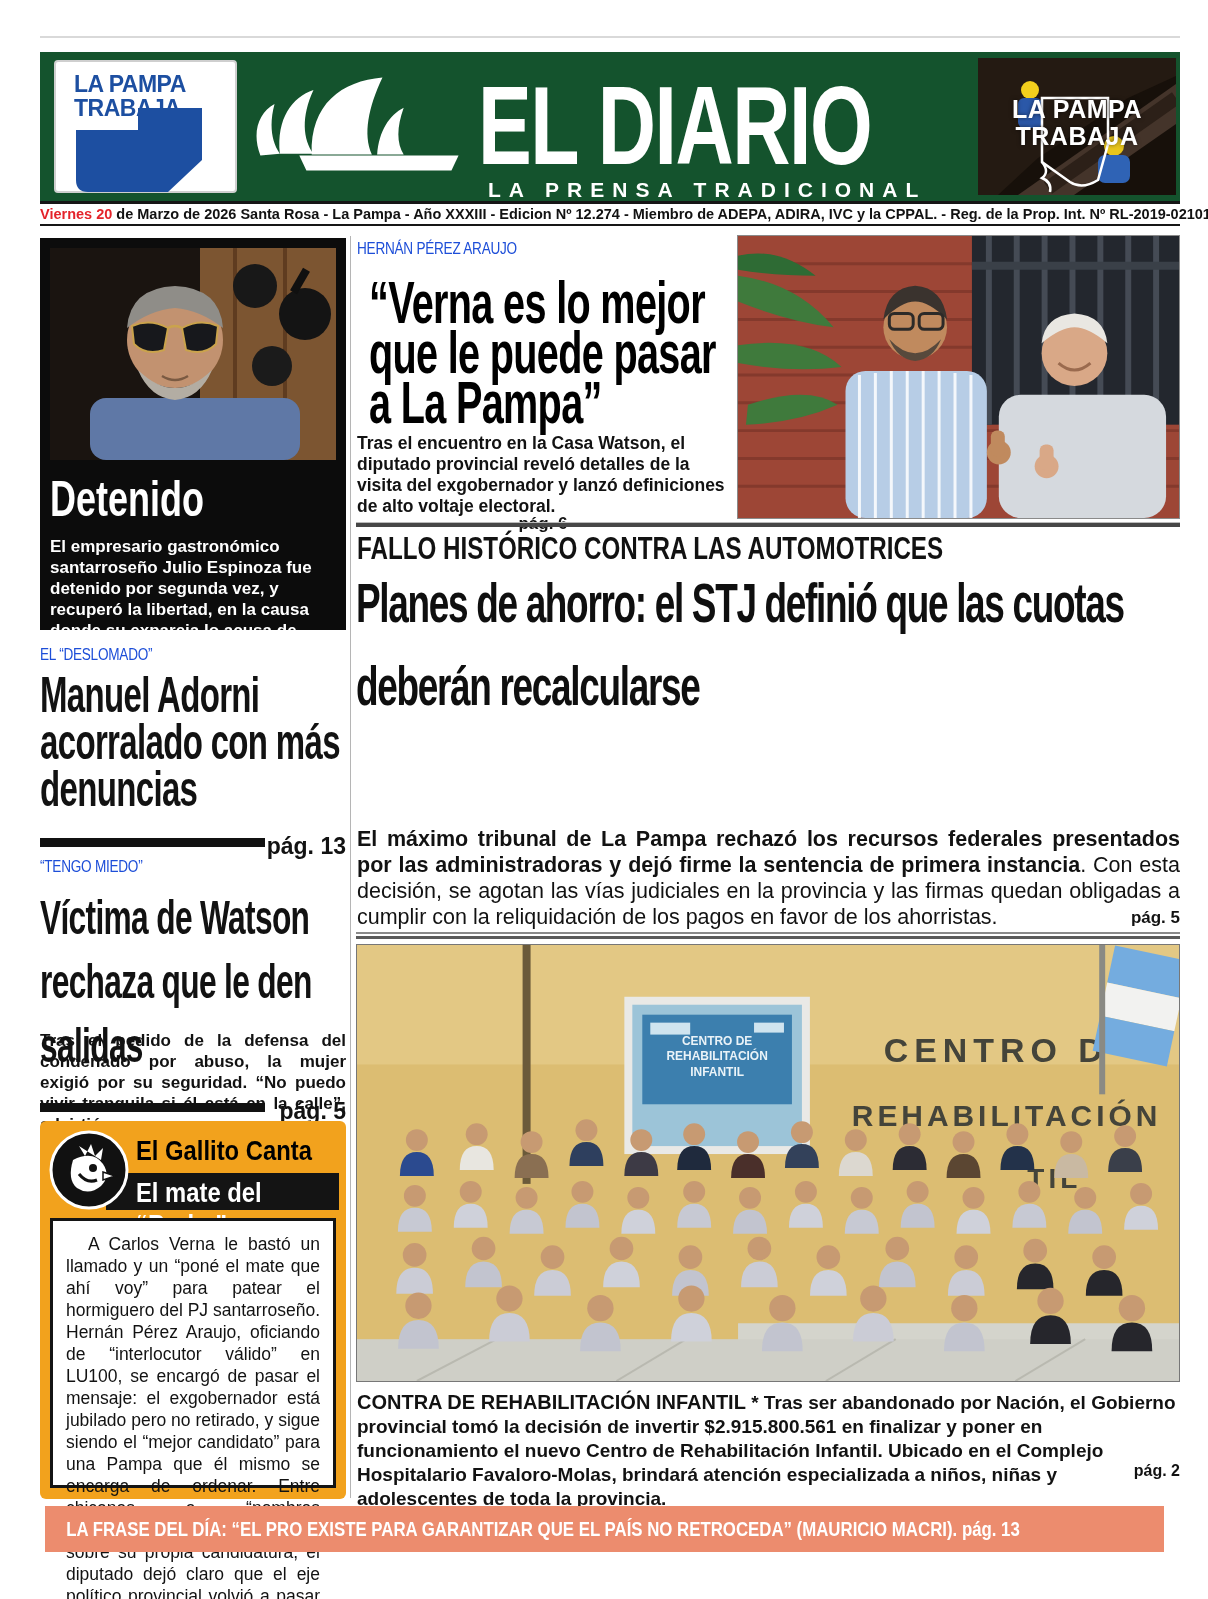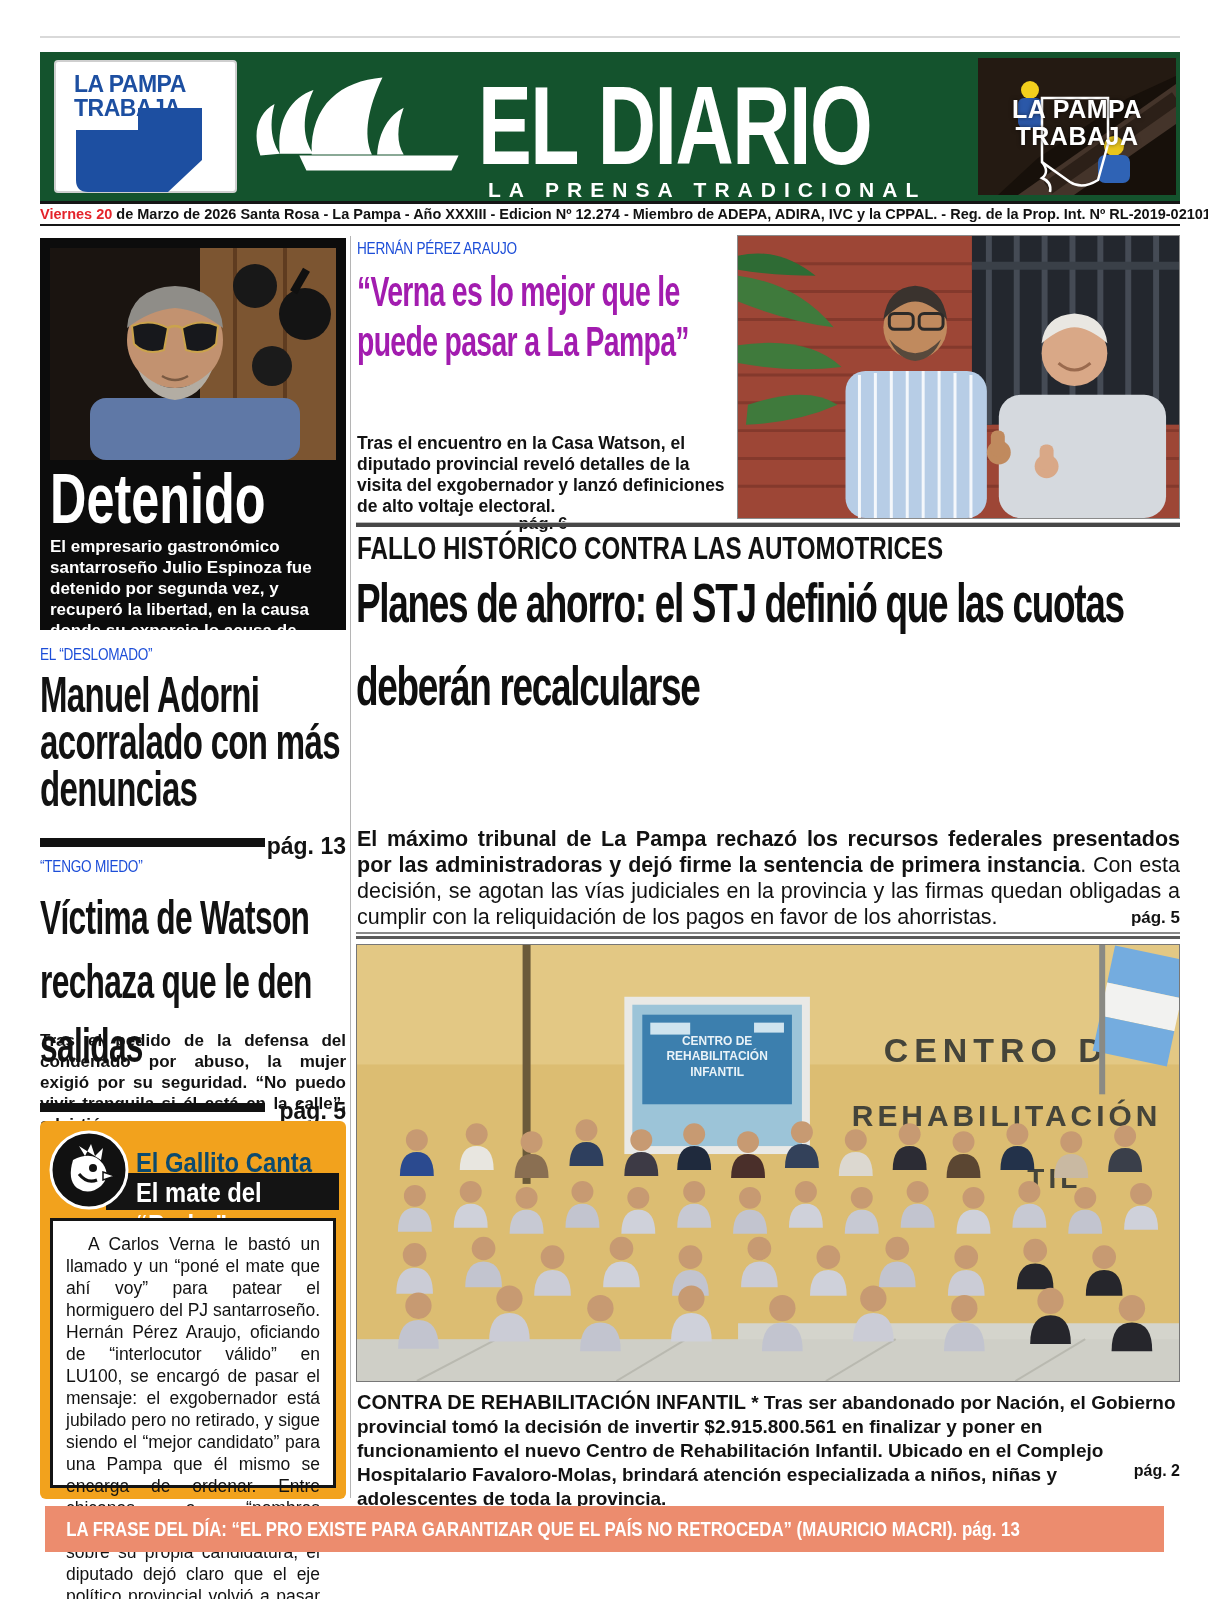--- a/index.html
+++ b/index.html
@@ -36,46 +36,46 @@
 
   
   .dateline{left:40px;top:201px;width:1140px;height:25px;border-top:3px solid #161616;
             border-bottom:2px solid #161616;box-sizing:border-box;font-size:14.5px;
             font-weight:bold;line-height:19px;white-space:nowrap;padding-top:1px;}
   .dateline .red{color:#e4232a;}
 
   
   .detenido{left:40px;top:238px;width:306px;height:392px;background:#0c0c0c;box-sizing:border-box;
             padding:10px;color:#fff;}
-  .detenido h2{margin:2px 0 0 0;font-size:70px;line-height:66px;}
+  .detenido h2{margin:2px 0 0 0;font-size:50px;line-height:66px;}
   .detenido p{margin:4px 0 0 0;font-weight:bold;font-size:17px;line-height:21px;}
   .pag-inline{float:right;font-weight:bold;font-size:16px;}
   .kicker{color:#1d4ed8;font-weight:normal;font-size:16px;letter-spacing:-.3px;}
   .lhead{font-weight:bold;color:#121212;font-size:50px;line-height:47px;letter-spacing:-1px;margin:0;}
   .rule-row{height:14px;}
   .rule-row .bar{display:inline-block;vertical-align:middle;width:225px;height:9px;background:#111;}
   .rule-row .pag{float:right;font-weight:bold;font-size:23px;}
   .lbody{font-weight:bold;font-size:17px;line-height:21px;margin:0;text-align:justify;}
 
   
   .gallito{left:40px;top:1121px;width:306px;height:378px;background:#f2a21d;border-radius:6px;}
-  .gallito-title{position:absolute;left:96px;top:14px;font-weight:bold;font-size:28px;color:#0c4a6e;margin-top:12px;}
+  .gallito-title{position:absolute;left:96px;top:14px;font-weight:bold;font-size:28px;color:#000000;}
   .gallito-bar{position:absolute;left:66px;top:52px;right:7px;height:37px;background:#141414;}
   .gallito-sub{position:absolute;left:30px;top:4px;color:#fff;font-weight:bold;font-size:28px;}
   .gallito-panel{position:absolute;left:10px;top:97px;right:10px;bottom:11px;background:#fff;
                  border:3px solid #141414;box-sizing:border-box;padding:12px 13px;}
   .gallito-panel p{margin:0;font-size:17.5px;line-height:22px;text-align:justify;text-indent:22px;}
   .rooster{position:absolute;left:9px;top:9px;}
 
   .divider-v{left:350px;top:236px;width:1px;height:1262px;background:#b5b5b5;}
 
   
   .verna-kicker{left:357px;top:240px;width:380px;}
-  .verna-head{left:357px;top:266px;width:360px;font-weight:bold;color:#a21caf;
-              font-size:43px;line-height:50px;letter-spacing:-1px;margin:0;}
+  .verna-head{left:357px;top:266px;width:360px;font-weight:bold;color:#000000;
+              font-size:60px;line-height:50px;letter-spacing:-1px;margin:12px;}
   .verna-body{left:357px;top:433px;width:372px;font-weight:bold;font-size:17.5px;line-height:21px;margin:0;}
   .verna-pag{left:357px;top:514px;width:372px;text-align:center;font-weight:bold;font-size:17px;}
   .verna-photo{left:737px;top:235px;width:443px;height:284px;border:1px solid #8a8a8a;box-sizing:border-box;}
 
   .rule-main{left:356px;top:522px;width:824px;height:5px;background:#474747;border-top:1px solid #bbb;box-sizing:border-box;}
   .fallo-kicker{left:357px;top:531px;width:824px;font-weight:bold;font-size:31px;color:#121212;}
   .mega-head{left:356px;top:561px;width:824px;font-weight:bold;font-size:56px;line-height:83px;
              letter-spacing:-2px;color:#0f0f0f;margin:0;}
   .lead{left:357px;top:826px;width:823px;font-size:21.5px;line-height:26px;text-align:justify;margin:0;}
   .lead b{font-weight:bold;}

